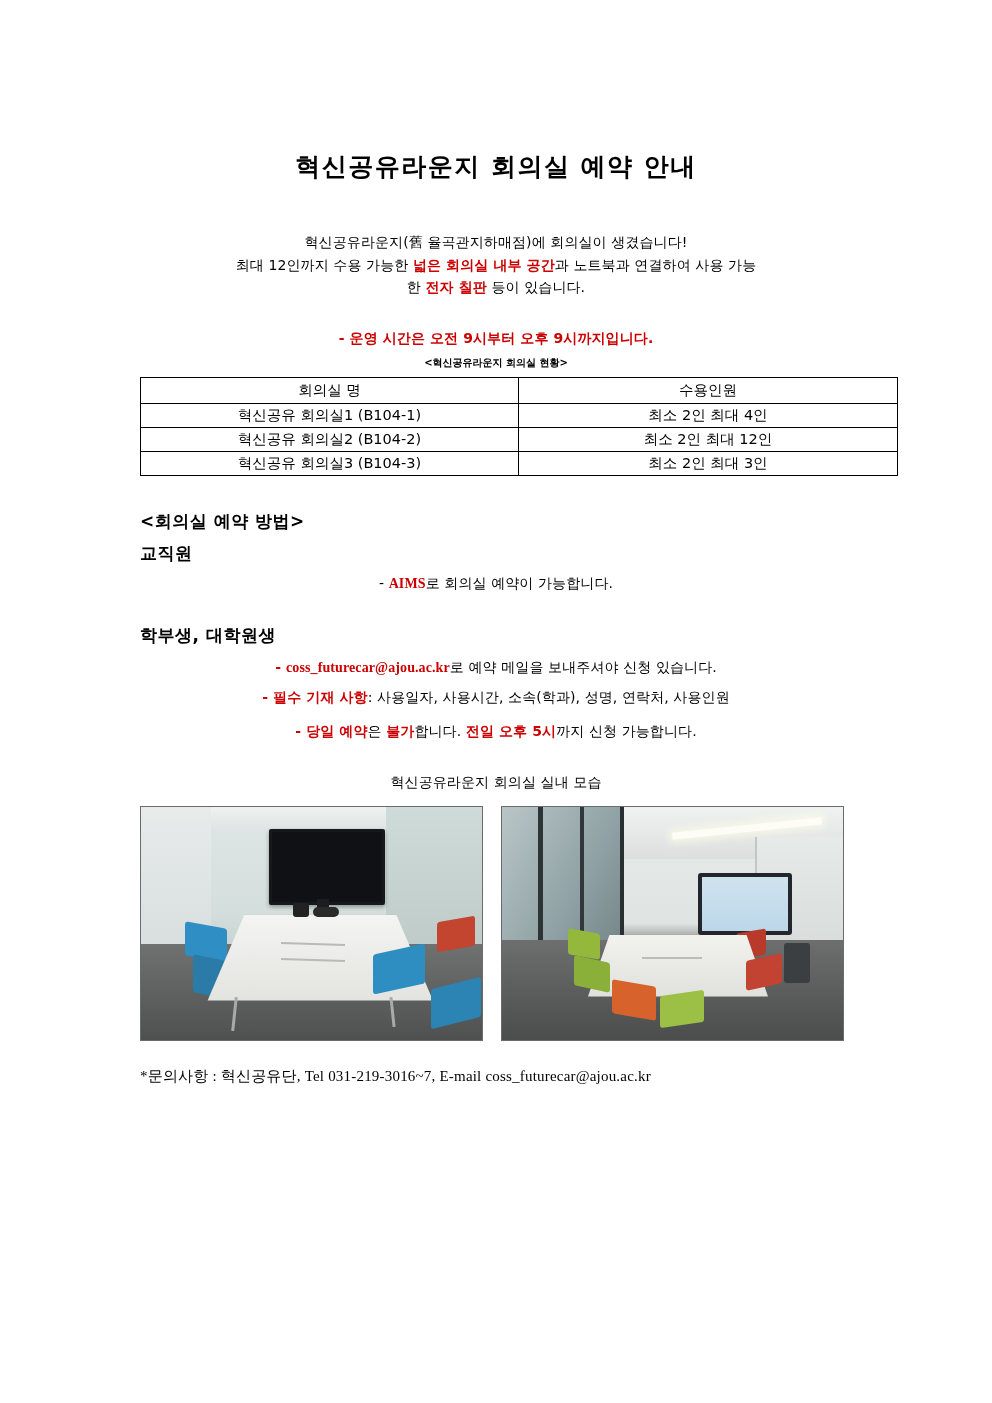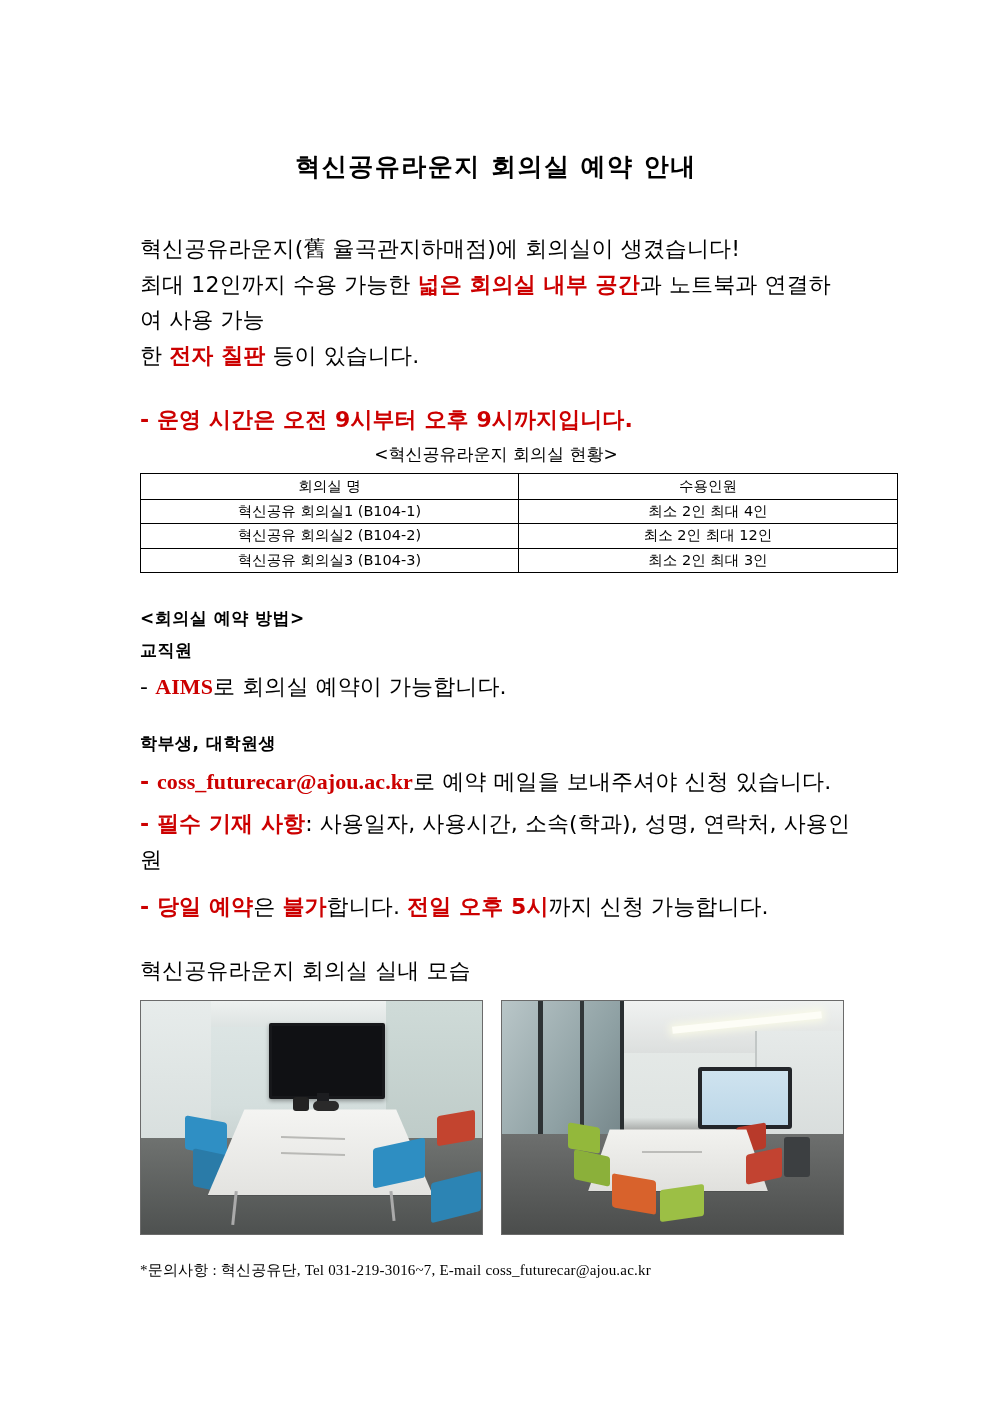--- a/index.html
+++ b/index.html
@@ -24,33 +24,34 @@
   }
   .doc-title {
     text-align: center;
     font-size: 25px;
     font-weight: bold;
     letter-spacing: 1.5px;
     margin: 0 0 48px 0;
     font-family: "DejaVu Sans", sans-serif;
   }
   .para {
-    font-size: 22px;
+    font-size: 14px;
     line-height: 1.62;
     margin: 0;
     font-family: "DejaVu Sans", sans-serif;
     letter-spacing: 0.1px;
+    text-align: center;
   }
   .red-b { color: #cc0000; font-weight: bold; }
   .spacer-28 { height: 28px; }
   .spacer-34 { height: 34px; }
   .table-caption {
     text-align: center;
-    font-size: 17px;
-    font-weight: normal;
+    font-size: 10px;
+    font-weight: bold;
     font-family: "DejaVu Sans", sans-serif;
     margin: 6px 0 7px 0;
   }
   table.rooms {
     border-collapse: collapse;
     width: 758px;
     margin: 0;
     font-family: "DejaVu Sans", sans-serif;
   }
   table.rooms th, table.rooms td {

